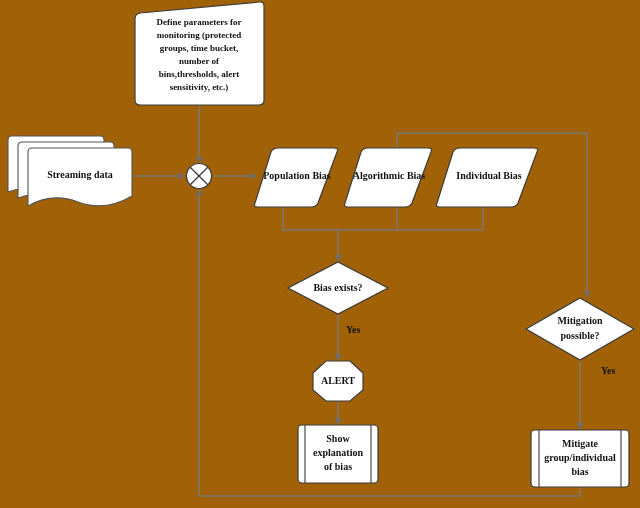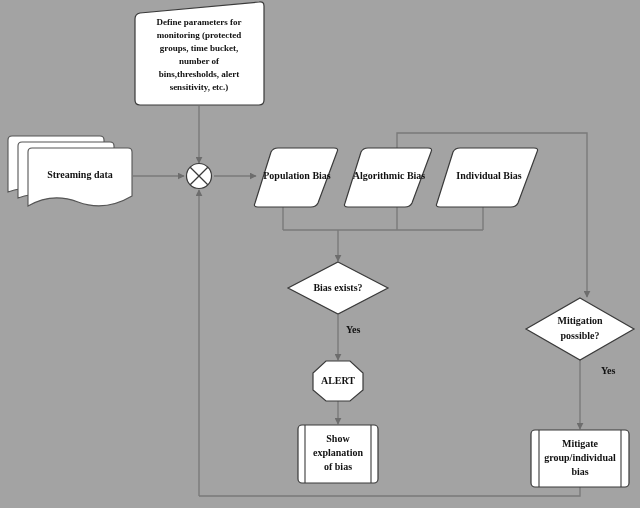--- a/index.html
+++ b/index.html
@@ -4,21 +4,21 @@
 <style>
   html, body {
     margin: 0;
     padding: 0;
     background: #ffffff;
   }
   #page {
     position: relative;
     width: 640px;
     height: 508px;
-    background: #a3a3a3;
+    background: #a16207;
     overflow: hidden;
     font-family: "Liberation Serif", "DejaVu Serif", serif;
   }
   svg.chart-layer {
     position: absolute;
     left: 0;
     top: 0;
     width: 640px;
     height: 508px;
   }

